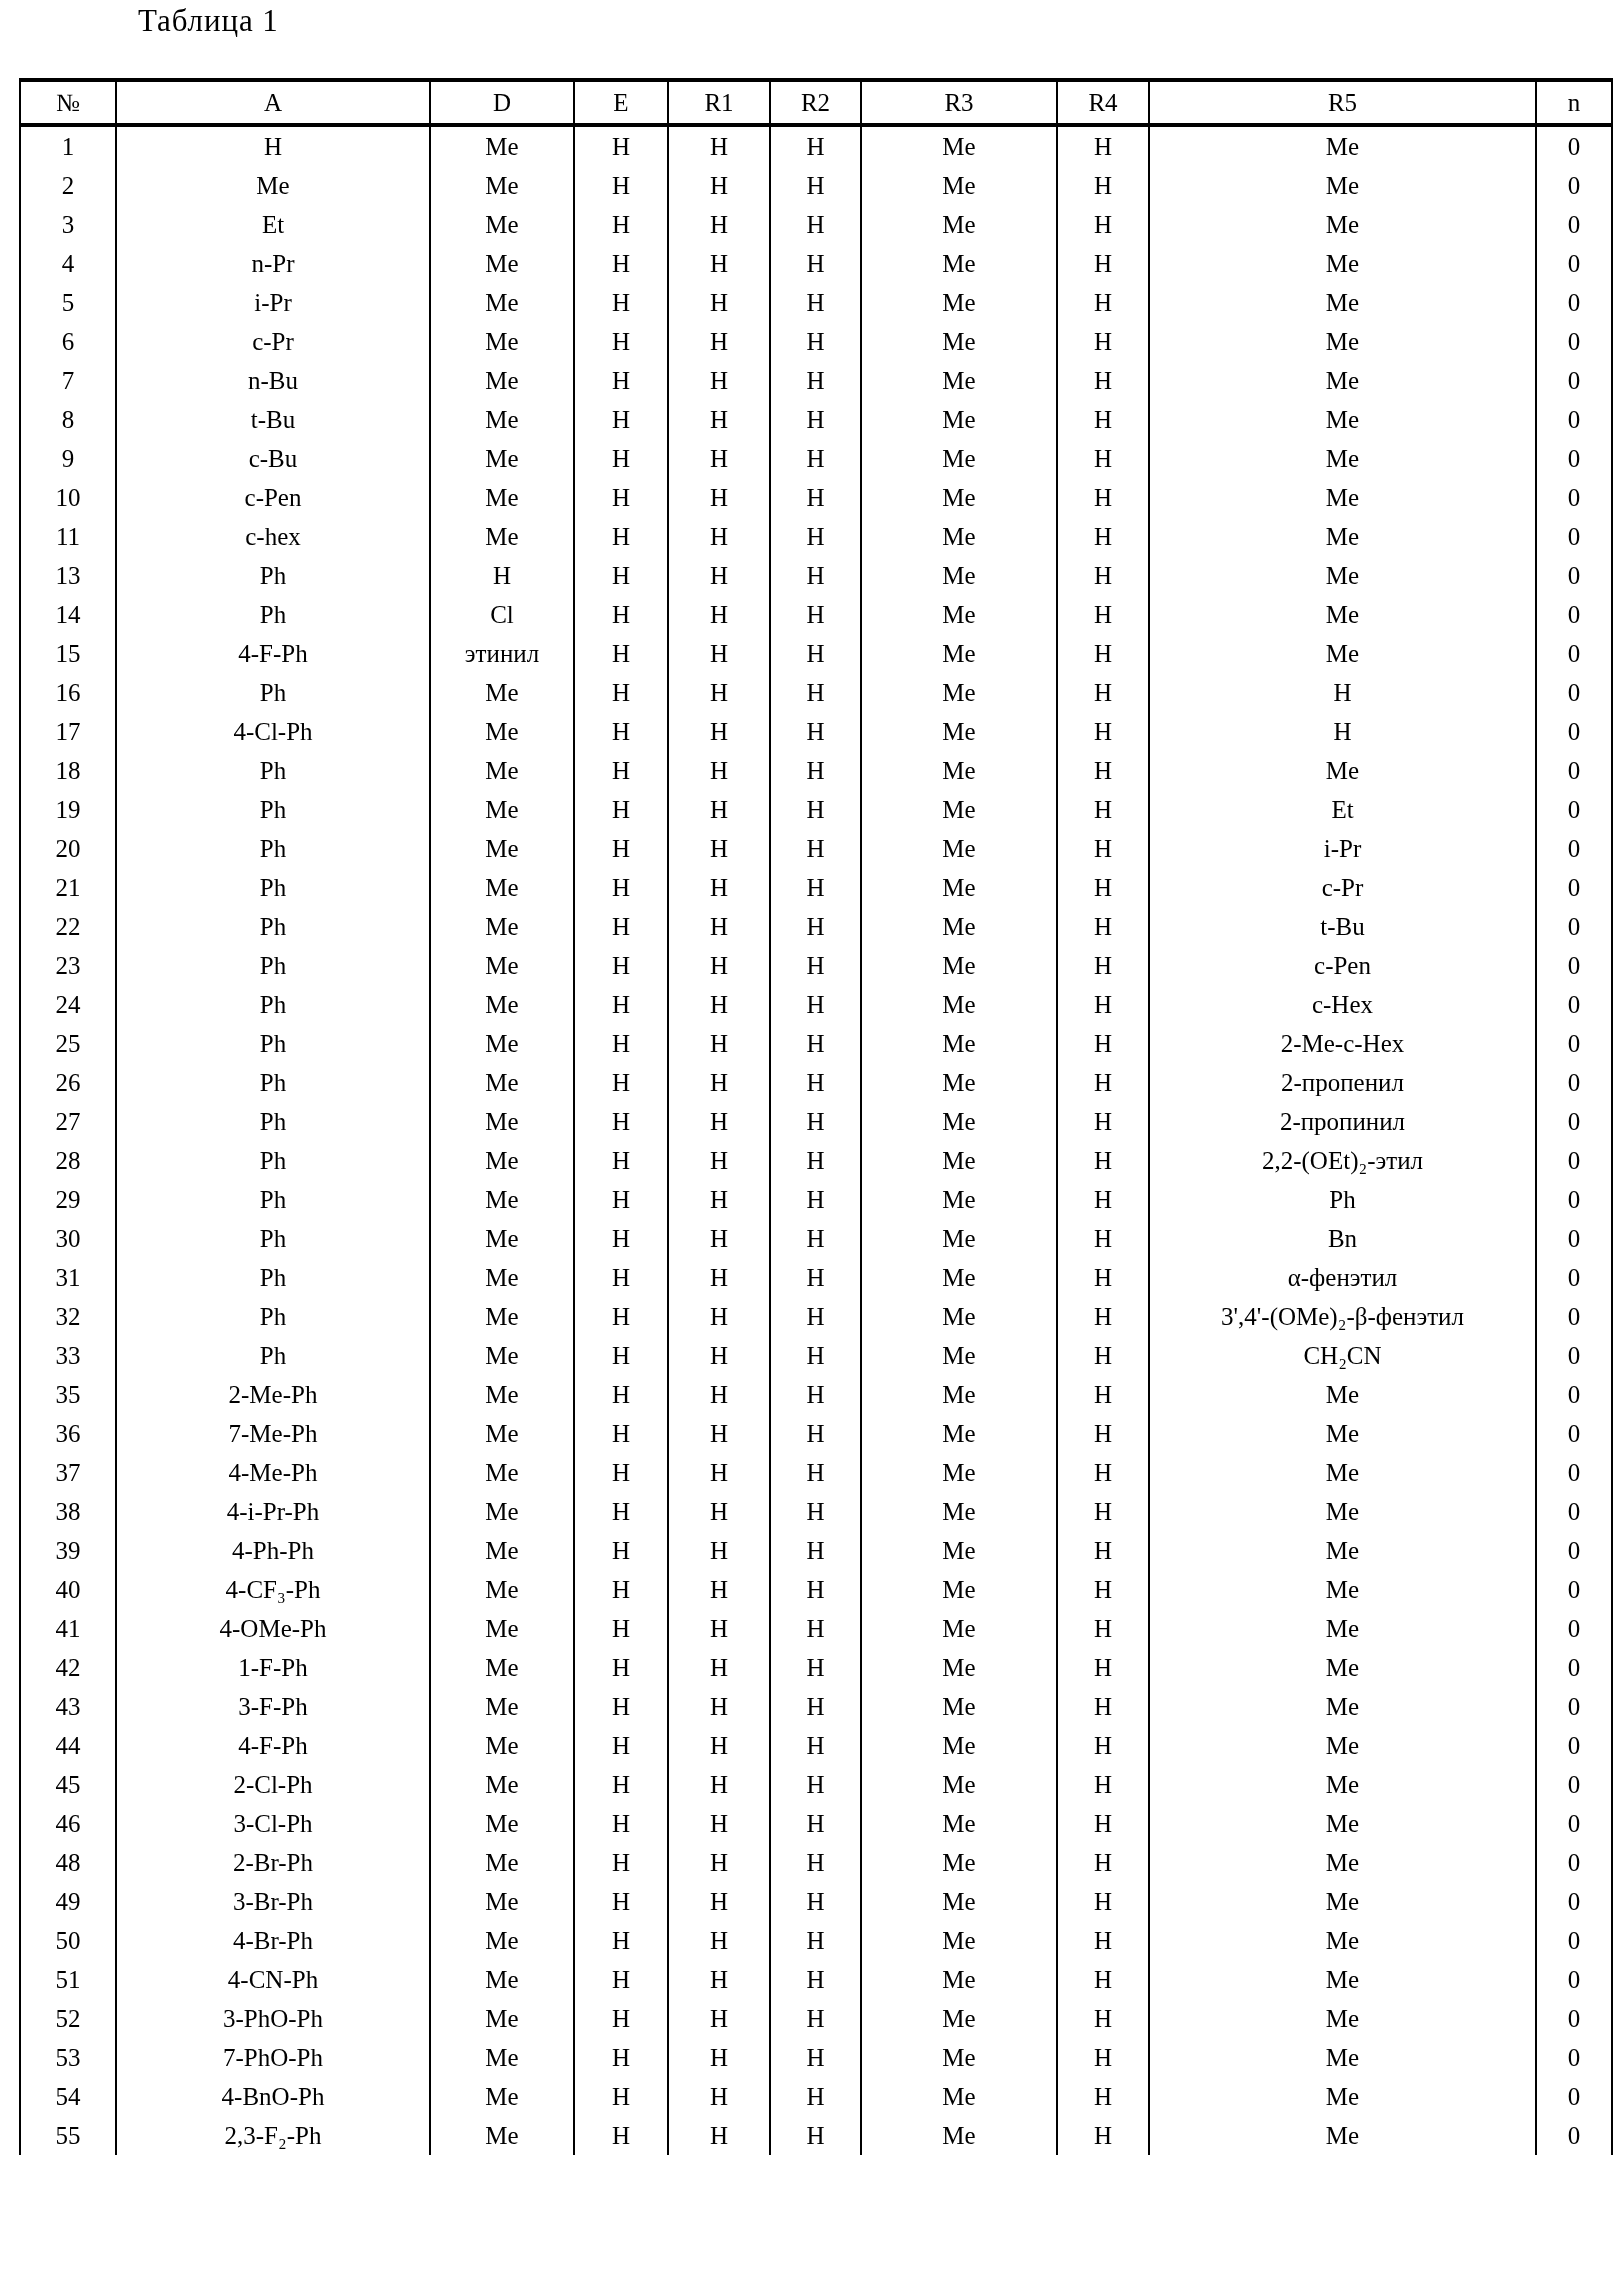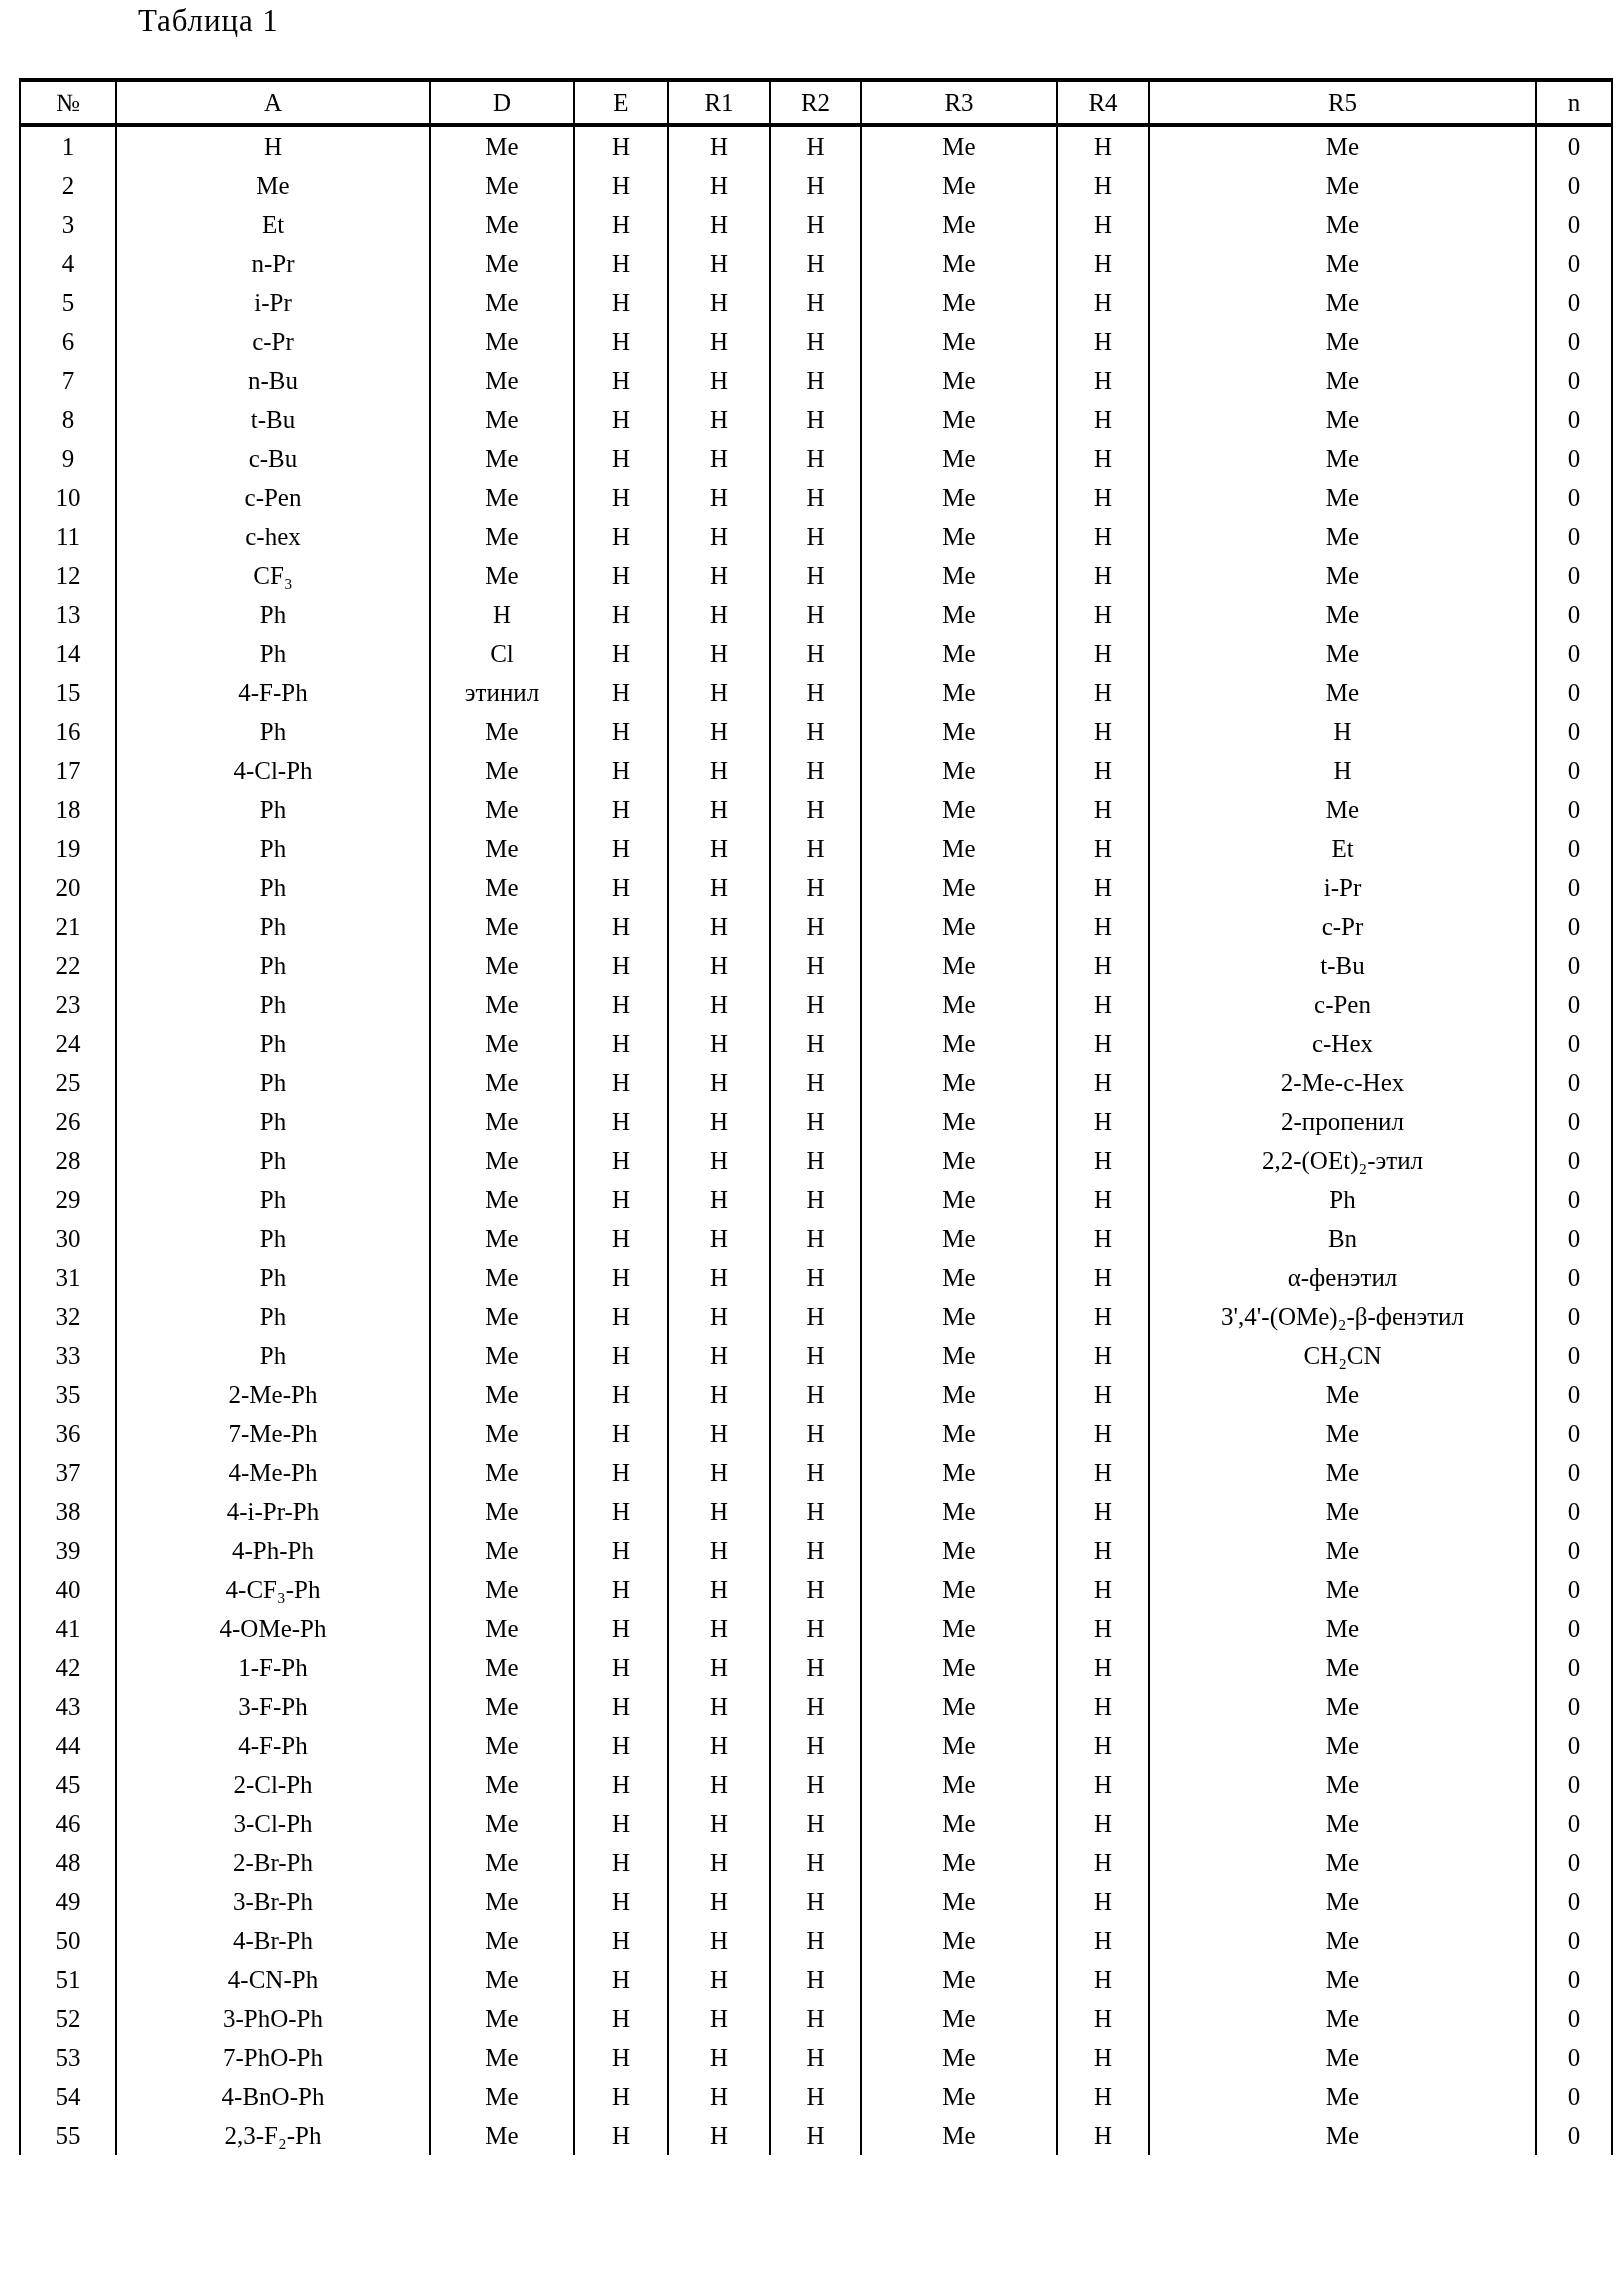--- a/index.html
+++ b/index.html
@@ -210,32 +210,20 @@
         <td>Me</td>
         <td>H</td>
         <td>H</td>
         <td>H</td>
         <td>Me</td>
         <td>H</td>
         <td>Me</td>
         <td>0</td>
       </tr>
       <tr>
-        <td>12</td>
-        <td>CF₃</td>
-        <td>Me</td>
-        <td>H</td>
-        <td>H</td>
-        <td>H</td>
-        <td>Me</td>
-        <td>H</td>
-        <td>Me</td>
-        <td>0</td>
-      </tr>
-      <tr>
         <td>13</td>
         <td>Ph</td>
         <td>H</td>
         <td>H</td>
         <td>H</td>
         <td>H</td>
         <td>Me</td>
         <td>H</td>
         <td>Me</td>
         <td>0</td>
@@ -387,20 +375,32 @@
       <tr>
         <td>26</td>
         <td>Ph</td>
         <td>Me</td>
         <td>H</td>
         <td>H</td>
         <td>H</td>
         <td>Me</td>
         <td>H</td>
         <td>2-пропенил</td>
+        <td>0</td>
+      </tr>
+      <tr>
+        <td>27</td>
+        <td>Ph</td>
+        <td>Me</td>
+        <td>H</td>
+        <td>H</td>
+        <td>H</td>
+        <td>Me</td>
+        <td>H</td>
+        <td>2-пропинил</td>
         <td>0</td>
       </tr>
       <tr>
         <td>28</td>
         <td>Ph</td>
         <td>Me</td>
         <td>H</td>
         <td>H</td>
         <td>H</td>
         <td>Me</td>

